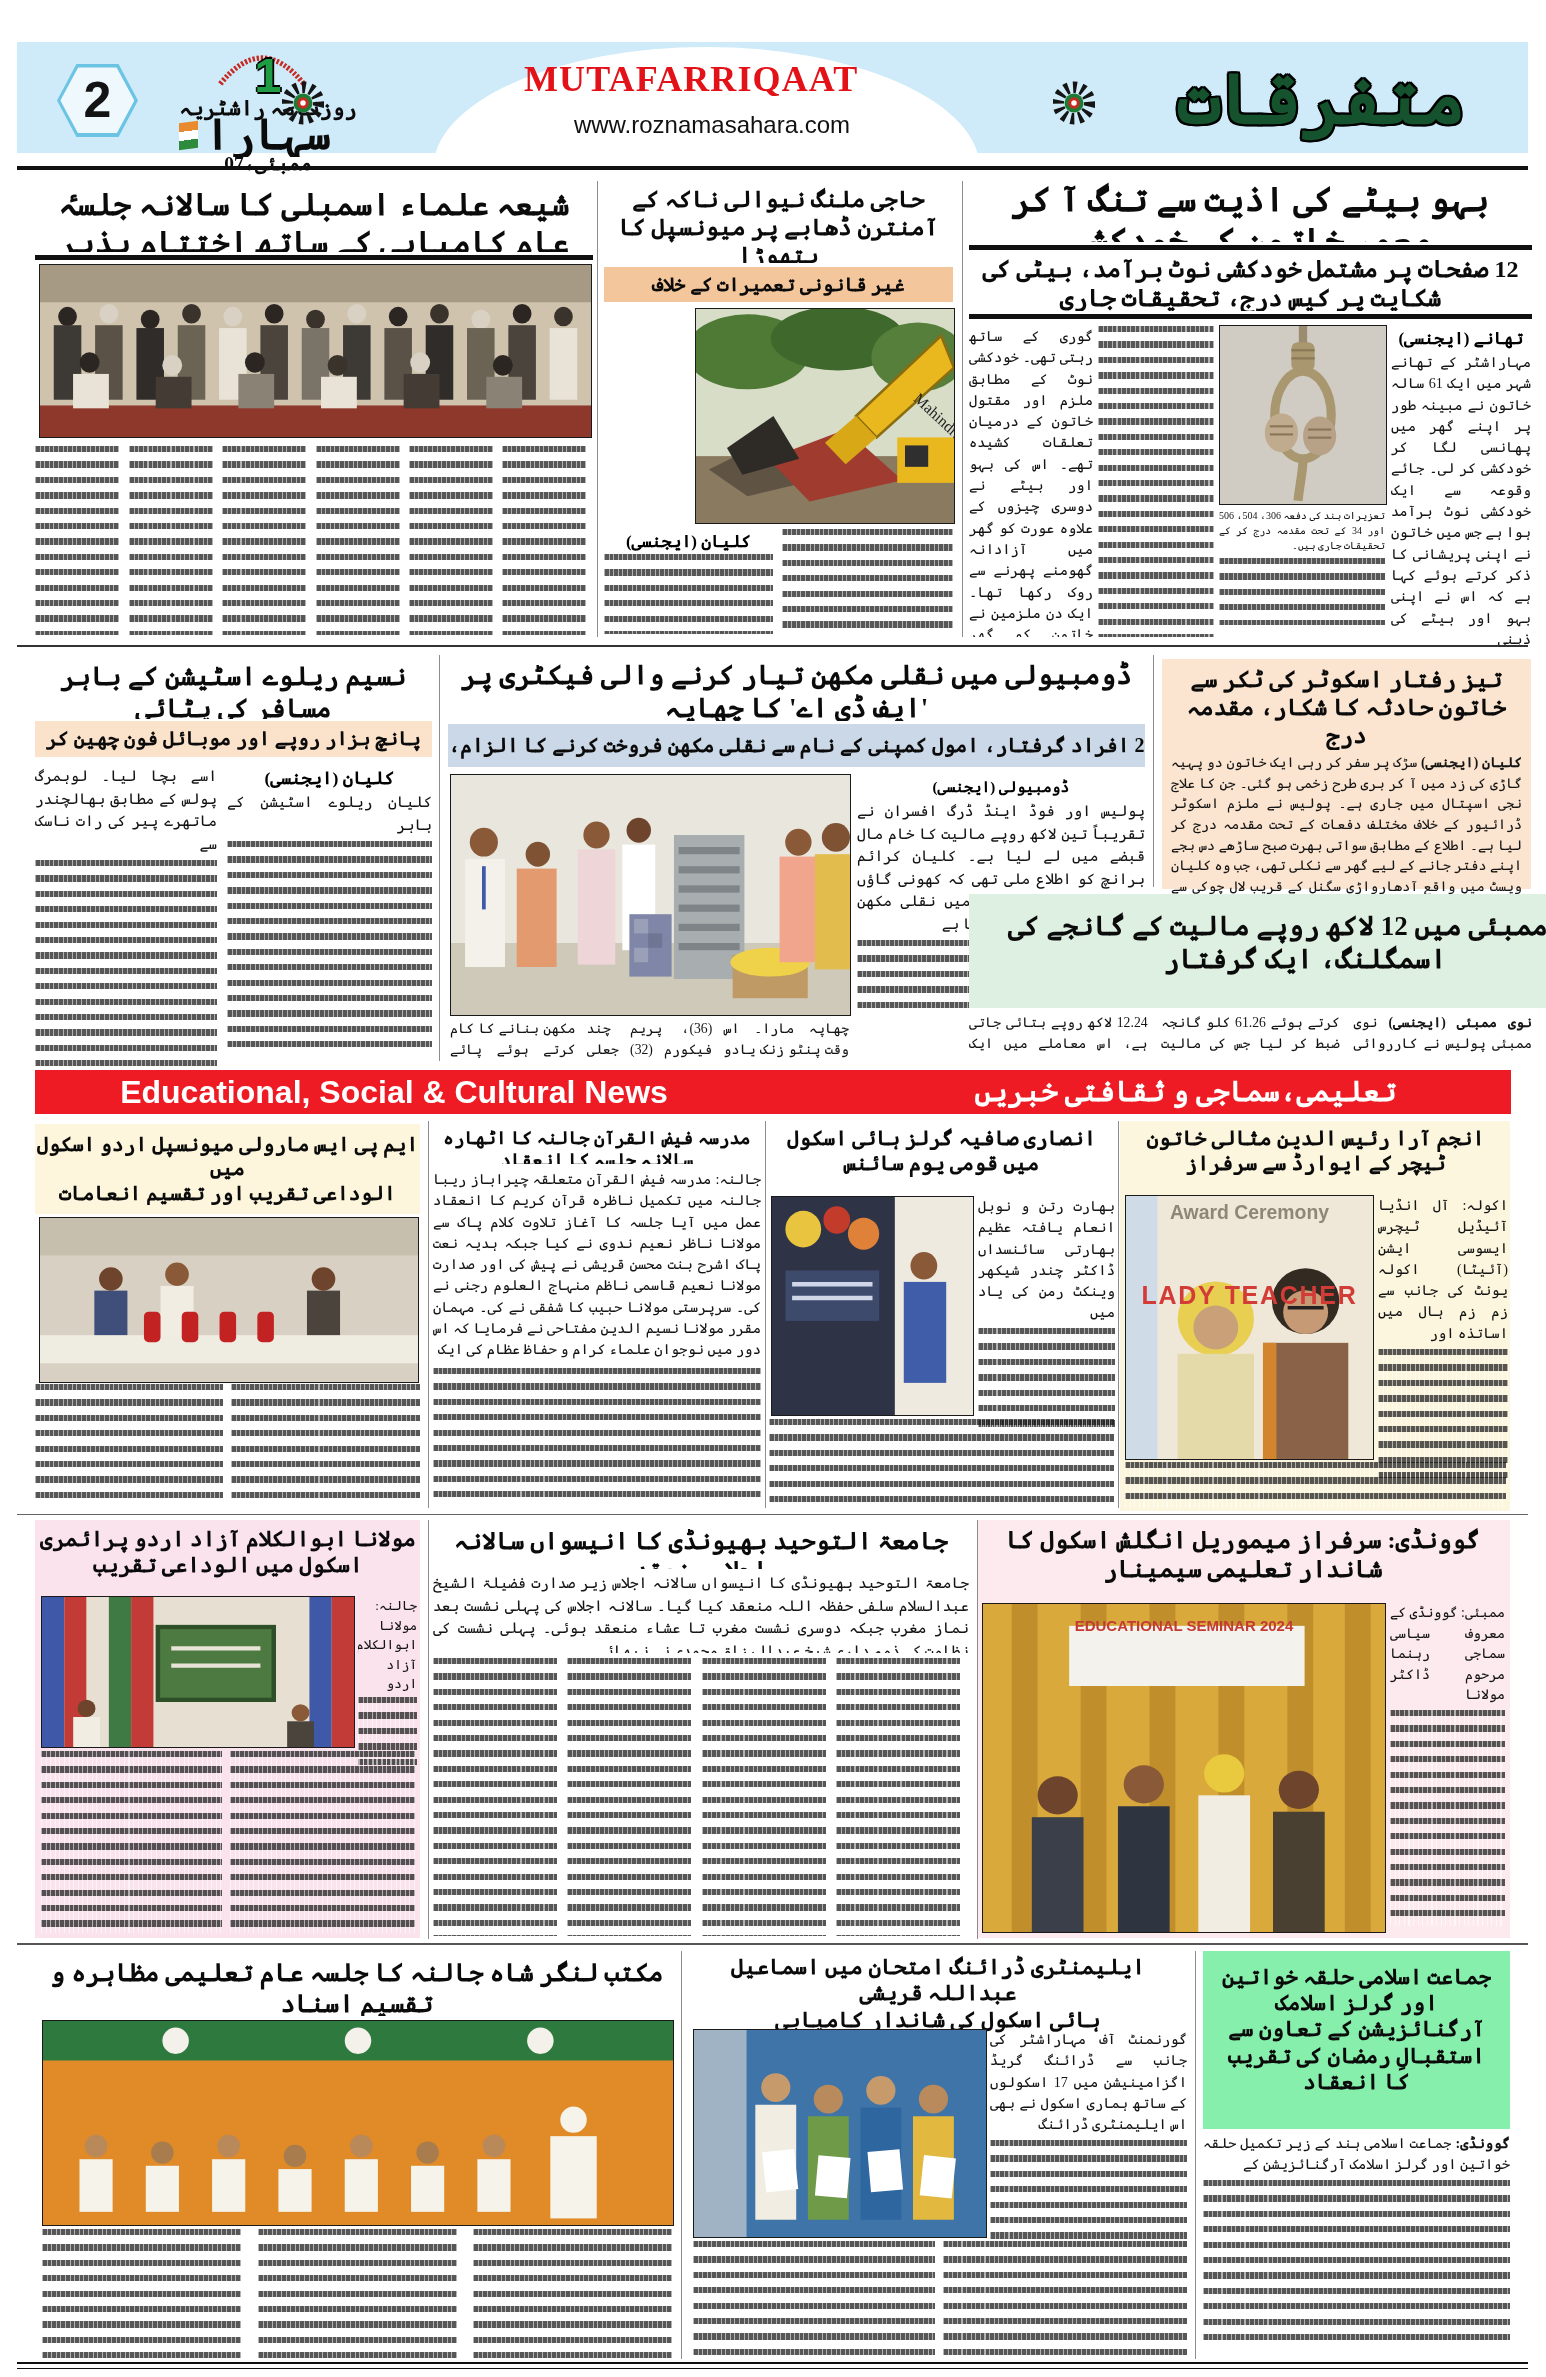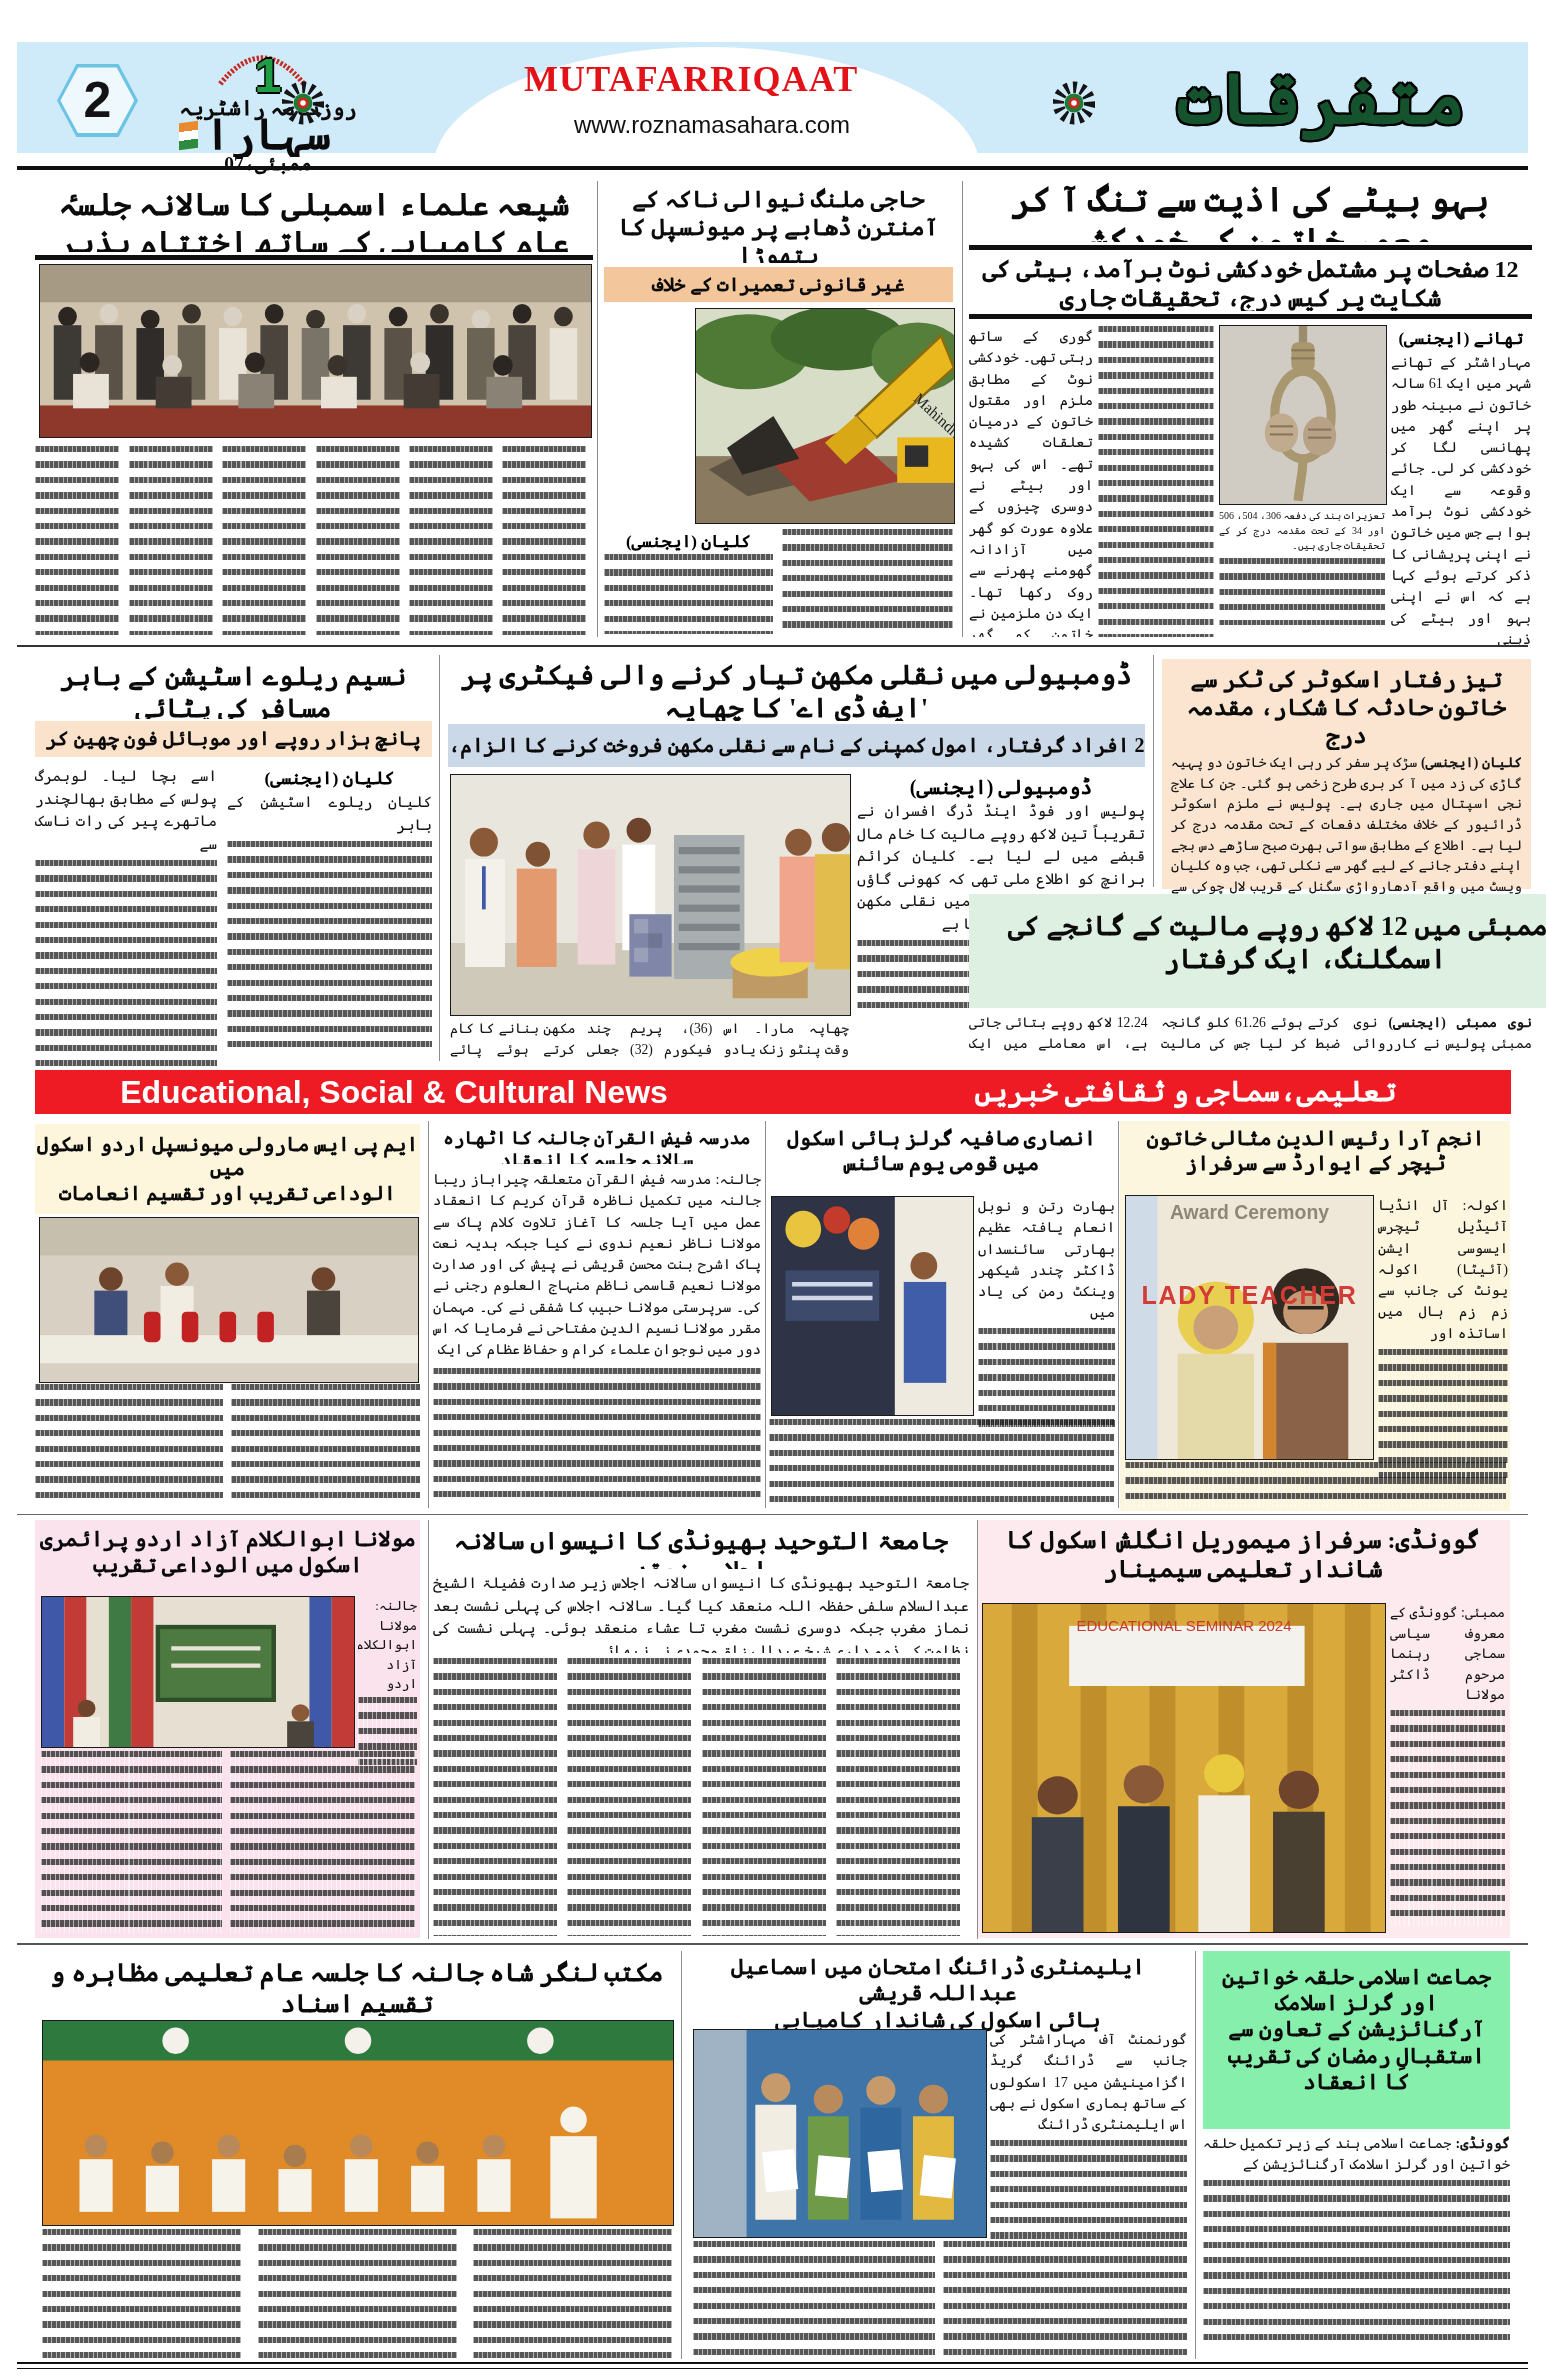--- a/index.html
+++ b/index.html
@@ -237,21 +237,21 @@
         <rect x="140" y="34" width="16" height="44" fill="#f2a58d"></rect>
       <circle cx="164" cy="26" r="6" fill="#7e5233"></circle>
         <rect x="155" y="33" width="15" height="48" fill="#e3bc4e"></rect>
       <rect x="76" y="58" width="18" height="26" fill="#7f86a8"></rect>
       <rect x="78" y="60" width="6" height="6" fill="#9aa0b8"></rect>
         <rect x="84" y="66" width="6" height="6" fill="#6e7694"></rect>
         <rect x="78" y="72" width="6" height="6" fill="#9aa0b8"></rect>
     </svg>
   </div>
   <div class="abs" style="left:857px;top:774px;width:288px;height:240px">
-    <div class="dlc" style="font-size:20px;height:26px;line-height:26px">ڈومبیولی (ایجنسی)</div>
+    <div class="dlc" style="font-size:15px;height:26px;line-height:26px">ڈومبیولی (ایجنسی)</div>
     <div class="lead" style="font-size:15px">پولیس اور فوڈ اینڈ ڈرگ افسران نے تقریباً تین لاکھ روپے مالیت کا خام مال قبضے میں لے لیا ہے۔ کلیان کرائم برانچ کو اطلاع ملی تھی کہ کھونی گاؤں میں زیر تعمیر عمارت میں نقلی مکھن بنانے کا کارخانہ چل رہا ہے</div>
     <div class="ph" style="width:100%;height:74px;margin-top:4.6px"></div>
   </div>
   <div class="abs lead" style="left:450px;top:1019px;width:399px;height:43px;font-size:13.7px;column-count:3;column-gap:11.4px">چھاپہ مارا۔ اس وقت پنٹو زنک یادو (36)، پریم چند فیکورم (32) جعلی مکھن بنانے کا کام کرتے ہوئے پائے گئے۔ پولیس نے منگل کے روز دو افراد کو گرفتار کیا جو جعلی مکھن تیار کر کے فروخت کرنے کی کوشش کر رہے تھے۔</div>
 
   <div class="abs" style="left:1162px;top:659px;width:369px;height:230px;background:#fbe5d0">
     <div class="hl" style="margin:6.8px 8px 3.4px 8px;font-size:23px">تیز رفتار اسکوٹر کی ٹکر سے خاتون حادثہ کا شکار، مقدمہ درج</div>
     <div class="lead" style="margin:2.3px 9px;font-size:13.7px;height:148px"><span class="dl">کلیان (ایجنسی)</span> <span>سڑک پر سفر کر رہی ایک خاتون دو پہیہ گاڑی کی زد میں آ کر بری طرح زخمی ہو گئی۔ جن کا علاج نجی اسپتال میں جاری ہے۔ پولیس نے ملزم اسکوٹر ڈرائیور کے خلاف مختلف دفعات کے تحت مقدمہ درج کر لیا ہے۔ اطلاع کے مطابق سواتی بھرت صبح ساڑھے دس بجے اپنے دفتر جانے کے لیے گھر سے نکلی تھی، جب وہ کلیان ویسٹ میں واقع آدھارواڑی سگنل کے قریب لال چوکی سے جا رہی تھی، تب کھڑک پارہ سے آ رہے ایک اسکوٹر سوار ایکناتھ جئے پرکاش نے ٹکر مار دی، جس کی وجہ سے وہ زمین پر گر گئی، جس سے وہ بری طرح زخمی ہو گئی۔ زخمی حالت میں اسے قریبی اسپتال لے جایا گیا، جہاں ڈاکٹر کی طرف سے معائنے کے بعد پتہ چلا کہ خاتون کے کندھے کی ہڈی ٹوٹ گئی ہے اور جسم کے دیگر کئی حصوں پر زخم ہیں۔ بازار پیٹھ پولیس نے ڈرائیور کے خلاف مقدمہ درج کر کے تحقیقات شروع کر دی ہے۔</span></div>
   </div>
 
@@ -396,21 +396,21 @@
       <rect x="30" y="8" width="82" height="22" fill="#f4f2ec"></rect>
       <circle cx="26" cy="70" r="7" fill="#6e452c"></circle>
         <rect x="17" y="78" width="18" height="42" fill="#3a3f4a"></rect>
       <circle cx="56" cy="66" r="7" fill="#8a5a38"></circle>
         <rect x="47" y="74" width="18" height="46" fill="#2e3440"></rect>
       <circle cx="84" cy="62" r="7" fill="#e9c93e"></circle>
         <rect x="75" y="70" width="18" height="50" fill="#f1ede2"></rect>
       <circle cx="110" cy="68" r="7" fill="#6e452c"></circle>
         <rect x="101" y="76" width="18" height="44" fill="#4a4031"></rect>
     </svg>
-    <div class="abs sans" style="left:22%;top:12.5px;width:56%;text-align:center;font-size:15px;font-weight:normal;color:#c43b34">EDUCATIONAL SEMINAR 2024</div>
+    <div class="abs sans" style="left:22%;top:12.5px;width:56%;text-align:center;font-size:15px;font-weight:bold;color:#c43b34">EDUCATIONAL SEMINAR 2024</div>
   </div>
   <div class="abs" style="left:1390px;top:1603px;width:115px;height:328px">
     <div class="lead" style="font-size:13.7px">ممبئی: گوونڈی کے معروف سیاسی سماجی رہنما مرحوم ڈاکٹر مولانا</div>
     <div class="ph" style="width:100%;height:216px;margin-top:4.6px"></div>
   </div>
 
   <div class="abs" style="left:17px;top:1943px;width:1511px;height:2.3px;background:#555"></div>
 
   <div class="abs vline" style="left:681px;top:1951px;width:1.1px;height:408px"></div>
   <div class="abs vline" style="left:1195px;top:1951px;width:1.1px;height:408px"></div>

